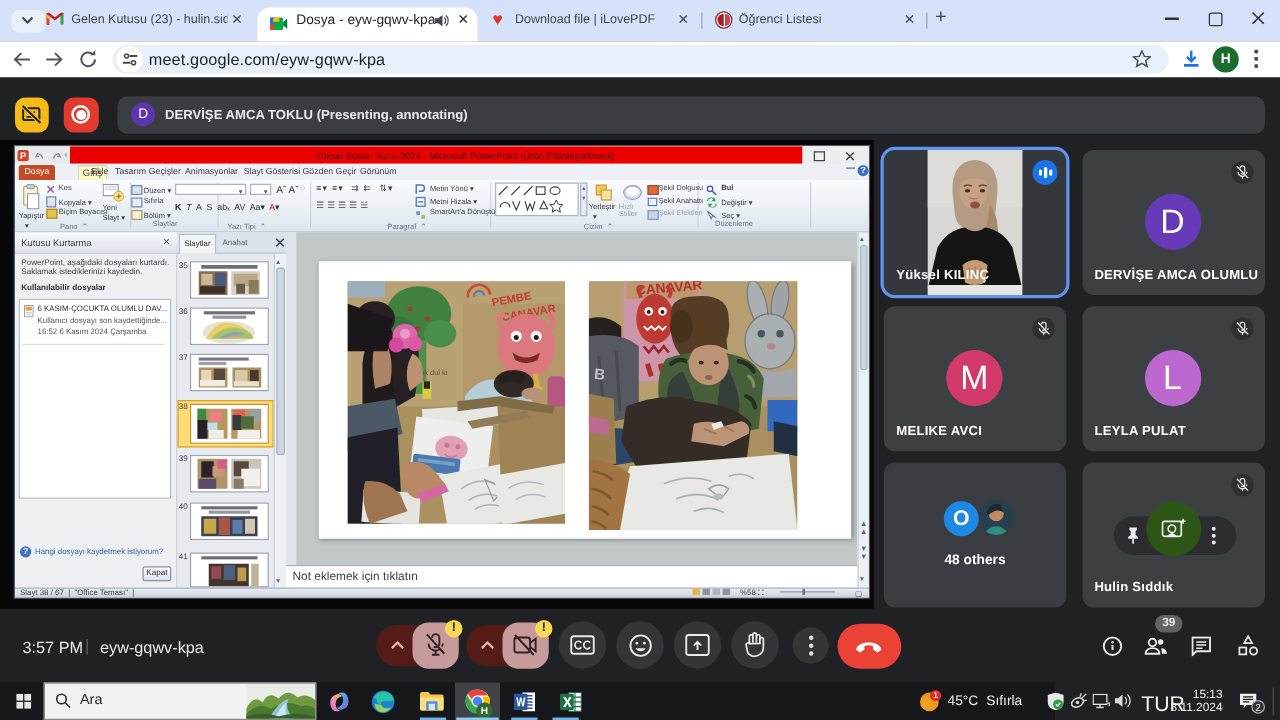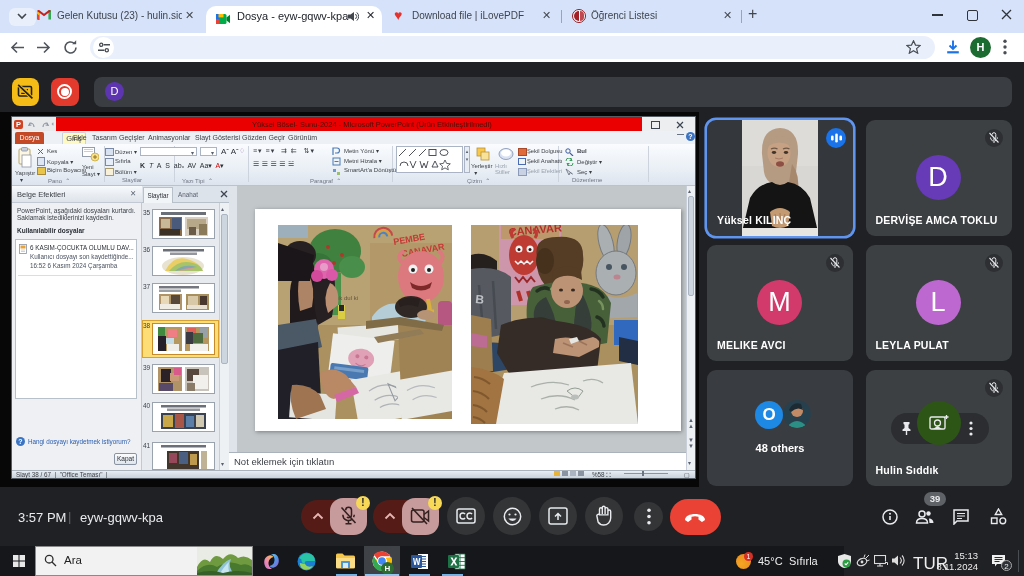--- a/index.html
+++ b/index.html
@@ -78,20 +78,21 @@
   <svg class="abs" style="left:62px;top:6px" width="17" height="17" viewBox="0 0 17 17">
         <path d="M14 8.5a5.5 5.5 0 1 1-1.8-4.1" stroke="#50555c" stroke-width="1.6" fill="none"></path>
         <path d="M14.2 1.2v4h-4z" fill="#50555c"></path>
       </svg>
   <div class="abs" style="left:93px;top:4px;width:21px;height:21px;background:#fff;border-radius:50%;"></div>
   <svg class="abs" style="left:98px;top:9px" width="12" height="11" viewBox="0 0 12 11">
         <circle cx="3.2" cy="2.8" r="1.6" fill="none" stroke="#494d54" stroke-width="1.3"></circle>
         <path d="M5.6 2.8H12M0 8.2h6.4" stroke="#494d54" stroke-width="1.5"></path>
         <circle cx="8.8" cy="8.2" r="1.6" fill="none" stroke="#494d54" stroke-width="1.3"></circle>
       </svg>
+  <div class="abs" style="left:119px;top:7px;font-size:13px;color:#1d2025;letter-spacing:.1px;">meet.google.com/eyw-gqwv-kpa</div>
   <svg class="abs" style="left:906px;top:7px" width="15" height="14" viewBox="0 0 15 14">
         <path d="M7.5 .8l2 4.3 4.7.4-3.6 3.1 1.1 4.6-4.2-2.5-4.2 2.5 1.1-4.6L.8 5.5l4.7-.4z" fill="none" stroke="#494d54" stroke-width="1.2"></path>
       </svg>
   <svg class="abs" style="left:945px;top:6px" width="16" height="16" viewBox="0 0 16 16">
         <path d="M8 1.5v8M4.5 6.5L8 10l3.5-3.5" stroke="#1a73e8" stroke-width="1.9" fill="none"></path>
         <path d="M2.2 12.2h11.6v2.2H2.2z" fill="#1a73e8"></path>
       </svg>
   <div class="abs" style="left:970px;top:4px;width:21px;height:21px;border-radius:50%;background:#1c6b30;color:#fff;font-size:11px;font-weight:bold;text-align:center;line-height:21px;">H</div>
   <svg class="abs" style="left:1003px;top:6px" width="4" height="16" viewBox="0 0 4 16">
         <circle cx="2" cy="2.2" r="1.7" fill="#494d54"></circle>
@@ -106,20 +107,21 @@
       <rect x="1.5" y="2.5" width="13" height="9.5" rx="1.2" fill="none" stroke="#202124" stroke-width="1.6"></rect>
       <path d="M4.2 5.6h1.2M7 5.6h1.2M9.8 5.6h1.2M4.2 9.4h7.6" stroke="#202124" stroke-width="1.4"></path>
       <path d="M1.2 .8l14.2 13.6" stroke="#f5bb17" stroke-width="3.4"></path>
       <path d="M1.2 .8l14.2 13.6" stroke="#202124" stroke-width="1.7"></path>
     </svg>
 <div class="abs" style="left:51px;top:78px;width:28px;height:28px;background:#e23b2e;border-radius:8px;"></div>
 <div class="abs" style="left:56.5px;top:83.5px;width:11.5px;height:11.5px;border:2.4px solid #fff;border-radius:50%;"></div>
 <div class="abs" style="left:61px;top:88px;width:8px;height:8px;background:#fff;border-radius:50%;"></div>
 <div class="abs" style="left:94px;top:77px;width:918px;height:29.5px;background:#3a3d42;border-radius:8px;"></div>
 <div class="abs" style="left:105px;top:82px;width:19px;height:19px;border-radius:50%;background:#5e35b1;color:#fff;font-size:11px;text-align:center;line-height:19px;">D</div>
+<div class="abs" style="left:132px;top:86px;color:#e8eaed;font-size:10.5px;font-weight:bold;letter-spacing:0;">DERVİŞE AMCA TOKLU (Presenting, annotating)</div>
 
 <div class="abs" style="left:0;top:112px;width:699px;height:375px;background:#070708;"></div>
 <div id="ppt" class="abs" style="left:12px;top:117px;width:683px;height:361px;background:#eef1f5;overflow:hidden;box-shadow:0 0 0 1px #565c63;font-family:'Liberation Sans',sans-serif;">
 
 <div class="abs" style="left:0;top:0;width:683px;height:14px;background:#e8eaec;"></div>
 <div class="abs" style="left:2px;top:2.5px;width:9px;height:9px;background:#d04423;border-radius:2px;color:#fff;font-size:7.5px;font-weight:bold;text-align:center;line-height:9px;">P</div>
 <svg class="abs" style="left:16px;top:3px" width="26" height="9" viewBox="0 0 26 9">
         <path d="M6 7 A4 4 0 002 3l-1.2 2.4L3.4 5" stroke="#8a93a2" stroke-width="1.1" fill="none"></path>
         <path d="M15 7 A4 4 0 0119 3l1.2 2.4L17.6 5" stroke="#8a93a2" stroke-width="1.1" fill="none"></path>
         <path d="M24 4 l2 0 M24 4 l1 1.4 M24 4 l1 -1.4" stroke="#9aa2ae" stroke-width="0.9" fill="none"></path>
@@ -255,21 +257,21 @@
       </svg>
 <div class="ppt-t" style="left:565px;top:41px;font-size:6px;color:#3b3f46;">Değiştir ▾</div>
 <svg class="abs" style="left:553px;top:51px" width="9" height="8" viewBox="0 0 9 8">
         <path d="M1 1l3 6 1-2.5L7.5 6z" fill="none" stroke="#707784" stroke-width="0.9"></path>
       </svg>
 <div class="ppt-t" style="left:565px;top:51px;font-size:6px;color:#3b3f46;">Seç ▾</div>
 <div class="ppt-t" style="left:560px;top:59.5px;font-size:6px;color:#707784;">Düzenleme</div>
 
 <div class="abs" style="left:0;top:69px;width:130px;height:284px;background:#eef0f3;border-right:1px solid #c2c9d2;box-sizing:border-box;"></div>
 <div class="abs" style="left:0;top:69px;width:130px;height:17px;background:linear-gradient(#f8fafc,#dde3ea);border-bottom:1px solid #c2c9d2;box-sizing:border-box;"></div>
-<div class="ppt-t" style="left:5px;top:73px;font-size:7.5px;color:#3b3f46;">Belge Efektleri</div>
+<div class="ppt-t" style="left:5px;top:73px;font-size:7.5px;color:#3b3f46;">Kutusu Kurtarma</div>
 <div class="ppt-t" style="left:118px;top:72px;font-size:7.5px;color:#5a6270;">✕</div>
 <div class="ppt-t" style="left:5px;top:90px;font-size:6.5px;color:#3b3f46;">PowerPoint, aşağıdaki dosyaları kurtardı.<br>Saklamak istediklerinizi kaydedin.</div>
 <div class="ppt-t" style="left:5px;top:110px;font-size:6.5px;color:#2b2f36;"><b>Kullanılabilir dosyalar</b></div>
 <div class="abs" style="left:3px;top:122px;width:122px;height:160px;background:#fff;border:1px solid #b8c0ca;box-sizing:border-box;"></div>
 <svg class="abs" style="left:7px;top:127px" width="8" height="10" viewBox="0 0 8 10">
         <rect x="0.5" y="0.5" width="7" height="9" fill="#fff" stroke="#8a93a2" stroke-width="0.8"></rect>
         <rect x="1.5" y="1.5" width="5" height="3" fill="#e8a23a"></rect>
         <path d="M2 6h4M2 7.5h4" stroke="#b8c0ca" stroke-width="0.7"></path>
       </svg>
 <div class="ppt-t" style="left:18px;top:127px;font-size:6.3px;color:#2b2f36;">6 KASIM-ÇOCUKTA OLUMLU DAV...</div>
@@ -605,21 +607,21 @@
   <div class="abs" style="right:7px;top:8px;width:20px;height:20px;background:#1a73e8;border-radius:50%;"></div>
   <svg class="abs" style="right:11.5px;top:13px" width="11" height="10" viewBox="0 0 11 10">
         <rect x="0" y="2.5" width="2.6" height="5" rx="1.3" fill="#fff"></rect>
         <rect x="4.2" y="0.5" width="2.6" height="9" rx="1.3" fill="#fff"></rect>
         <rect x="8.4" y="2.5" width="2.6" height="5" rx="1.3" fill="#fff"></rect>
       </svg>
 </div>
 
 <div class="abs" style="left:865.5px;top:120px;width:146px;height:116px;background:#3c4043;border-radius:9px;">
   <div class="avat" style="left:50px;top:35px;width:45px;height:45px;background:#673ab7;font-size:27px;line-height:45px;">D</div>
-  <div class="tname">DERVİŞE AMCA TOKLU</div>
+  <div class="tname">DERVİŞE AMCA OLUMLU</div>
   <div class="micoff">
         <svg width="12" height="12" viewBox="0 0 12 12">
           <path d="M4.2 2.5a1.8 1.8 0 013.6 0v2.8a1.8 1.8 0 01-2.9 1.5M2.5 5.5a3.5 3.5 0 005.8 2.7M9.5 5.5a3.5 3.5 0 01-.5 1.5M6 9.5v1.5" stroke="#e8eaed" stroke-width="1" fill="none"></path>
           <path d="M1.5 1l9 9.5" stroke="#e8eaed" stroke-width="1.1"></path>
         </svg>
       </div>
 </div>
 
 <div class="abs" style="left:707px;top:245px;width:146px;height:116px;background:#3c4043;border-radius:9px;">
   <div class="avat" style="left:50px;top:35px;width:45px;height:45px;background:#d33a6c;font-size:27px;line-height:45px;">M</div>

